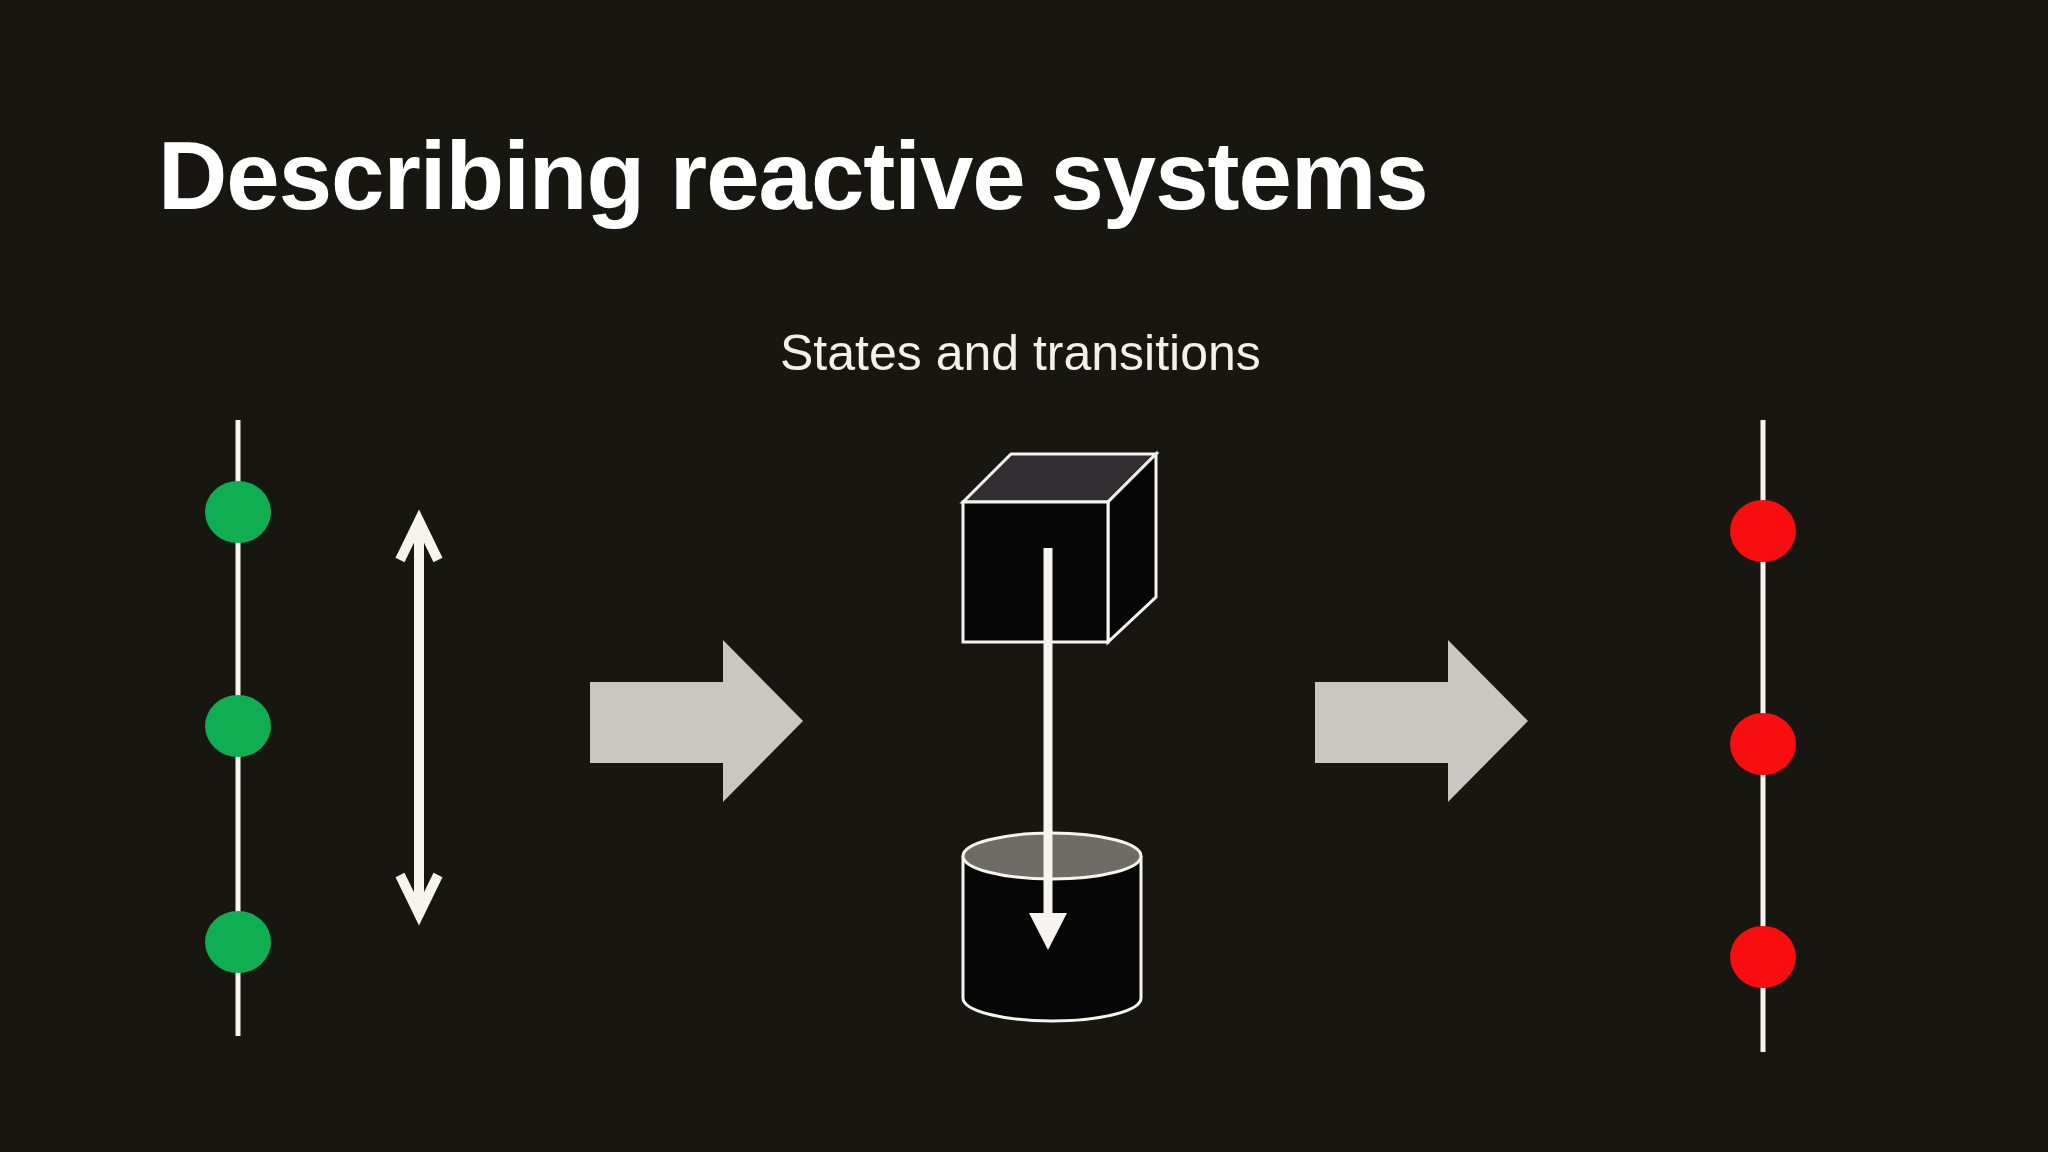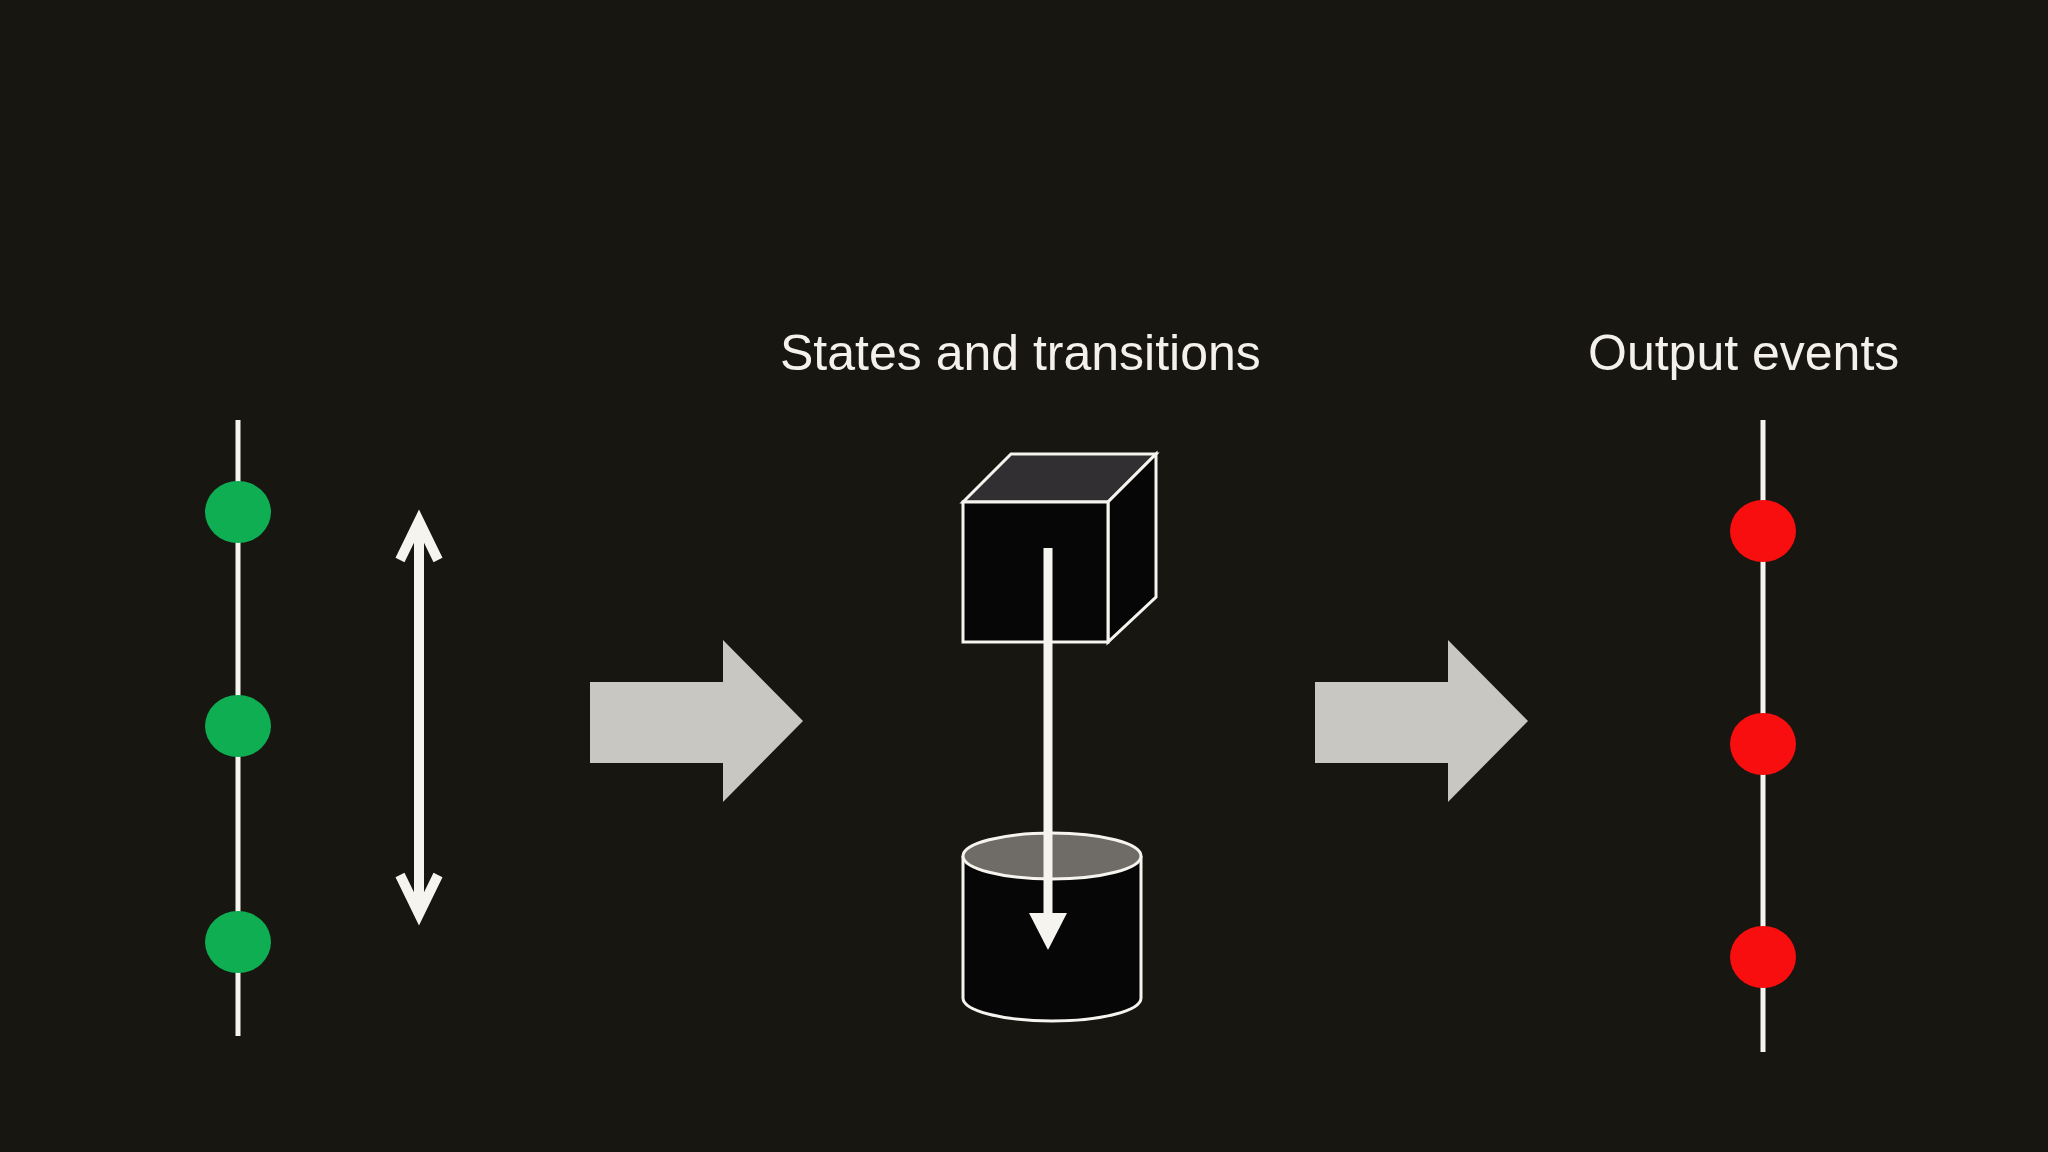--- a/index.html
+++ b/index.html
@@ -70,23 +70,23 @@
   .cube-front, .cube-right, .cyl-body { fill: var(--shape-black, #060606); }
   .cube-top  { fill: var(--cube-top-gray, #322f33); }
   .cyl-top   { fill: var(--cylinder-top-gray, #6f6b66); }
   .trans-arrow-head { fill: var(--timeline-white, #f6f4ef); stroke: none; }
 </style>
 </head>
 <body>
 
 <div class="slide">
 
+  <h1 class="slide-title">Describing reactive systems</h1>
 
   <p class="section-label label-states">States and transitions</p>
-  <p class="section-label label-output">Output events</p>
 
   <svg class="diagram" width="2048" height="1152" viewBox="0 0 2048 1152">
 
     <g>
       <line class="timeline-line" x1="238" y1="420" x2="238" y2="1036"></line>
       <ellipse class="dot-green" cx="238" cy="512" rx="33" ry="31"></ellipse>
       <ellipse class="dot-green" cx="238" cy="726" rx="33" ry="31"></ellipse>
       <ellipse class="dot-green" cx="238" cy="942" rx="33" ry="31"></ellipse>
     </g>
 

